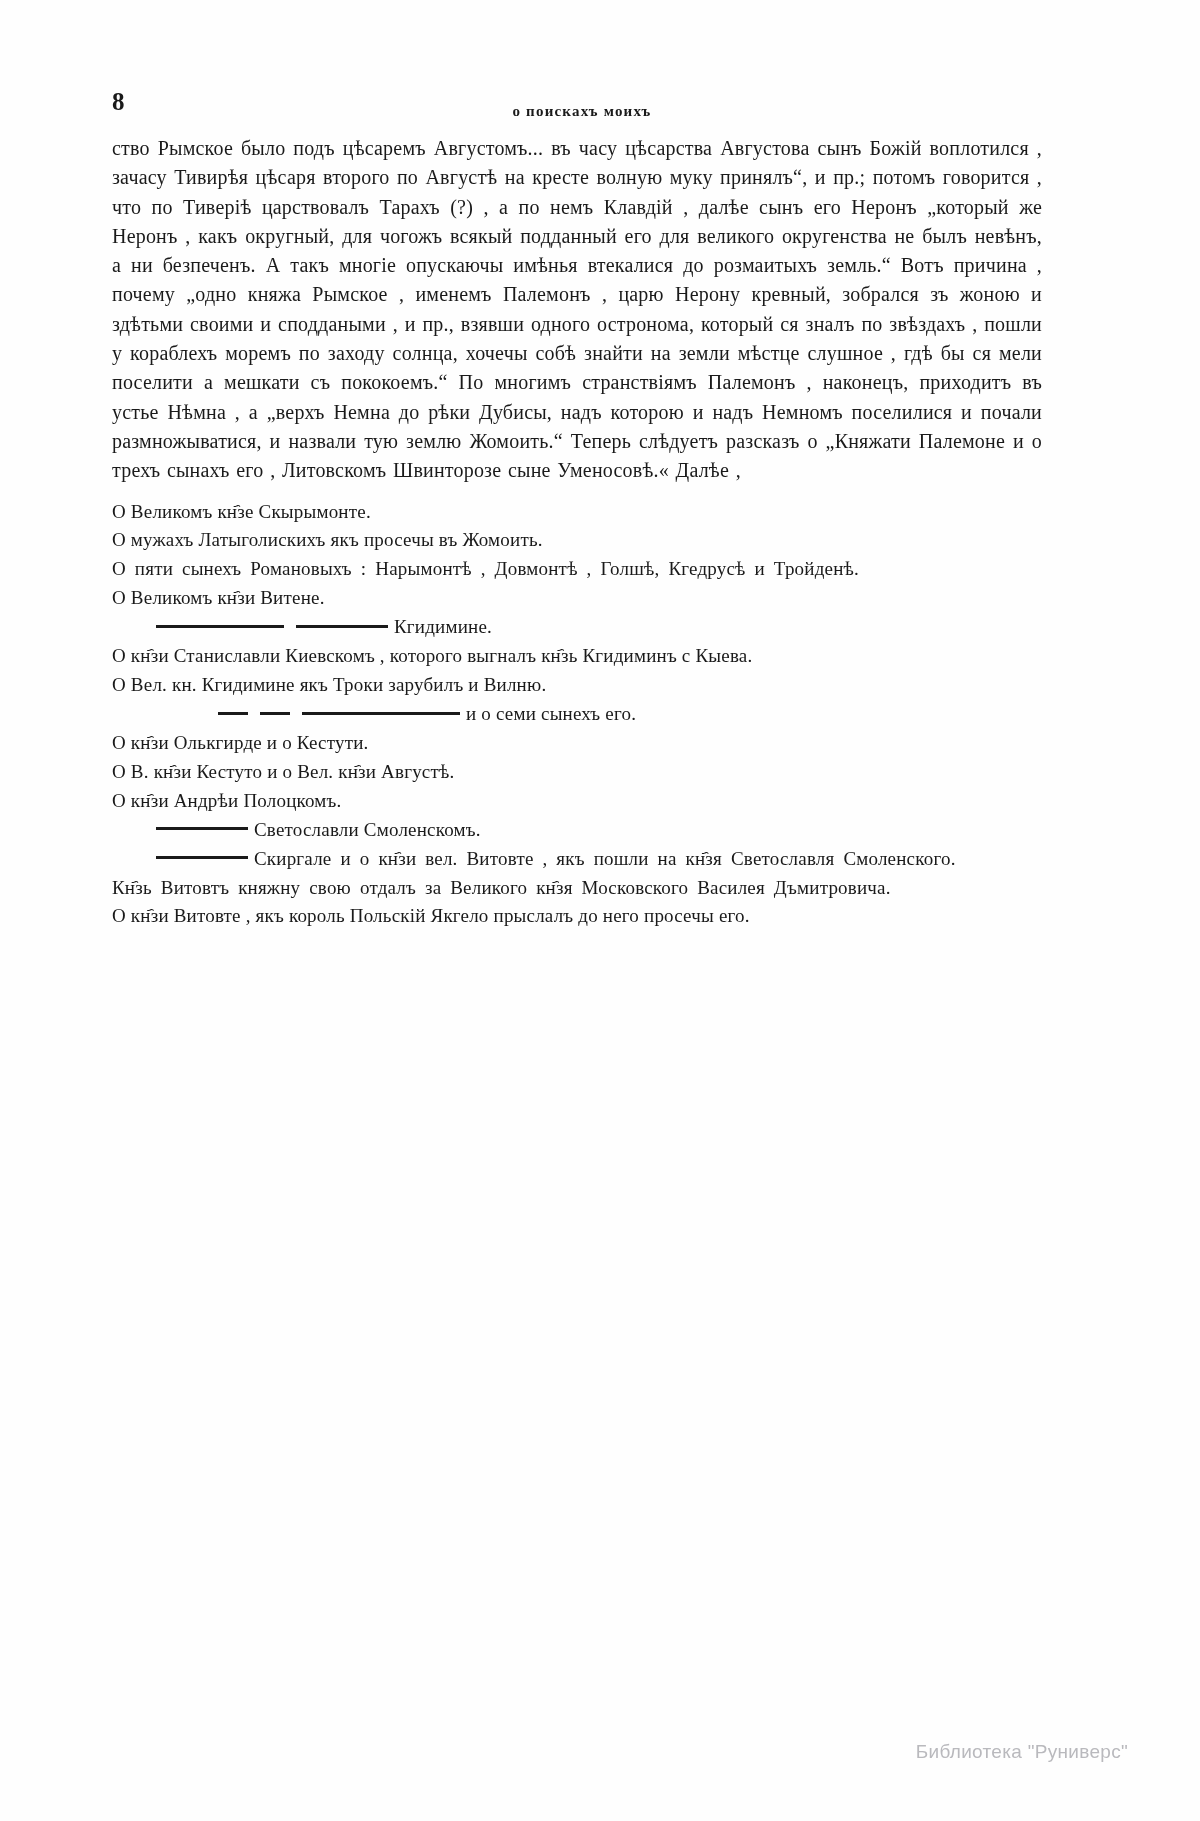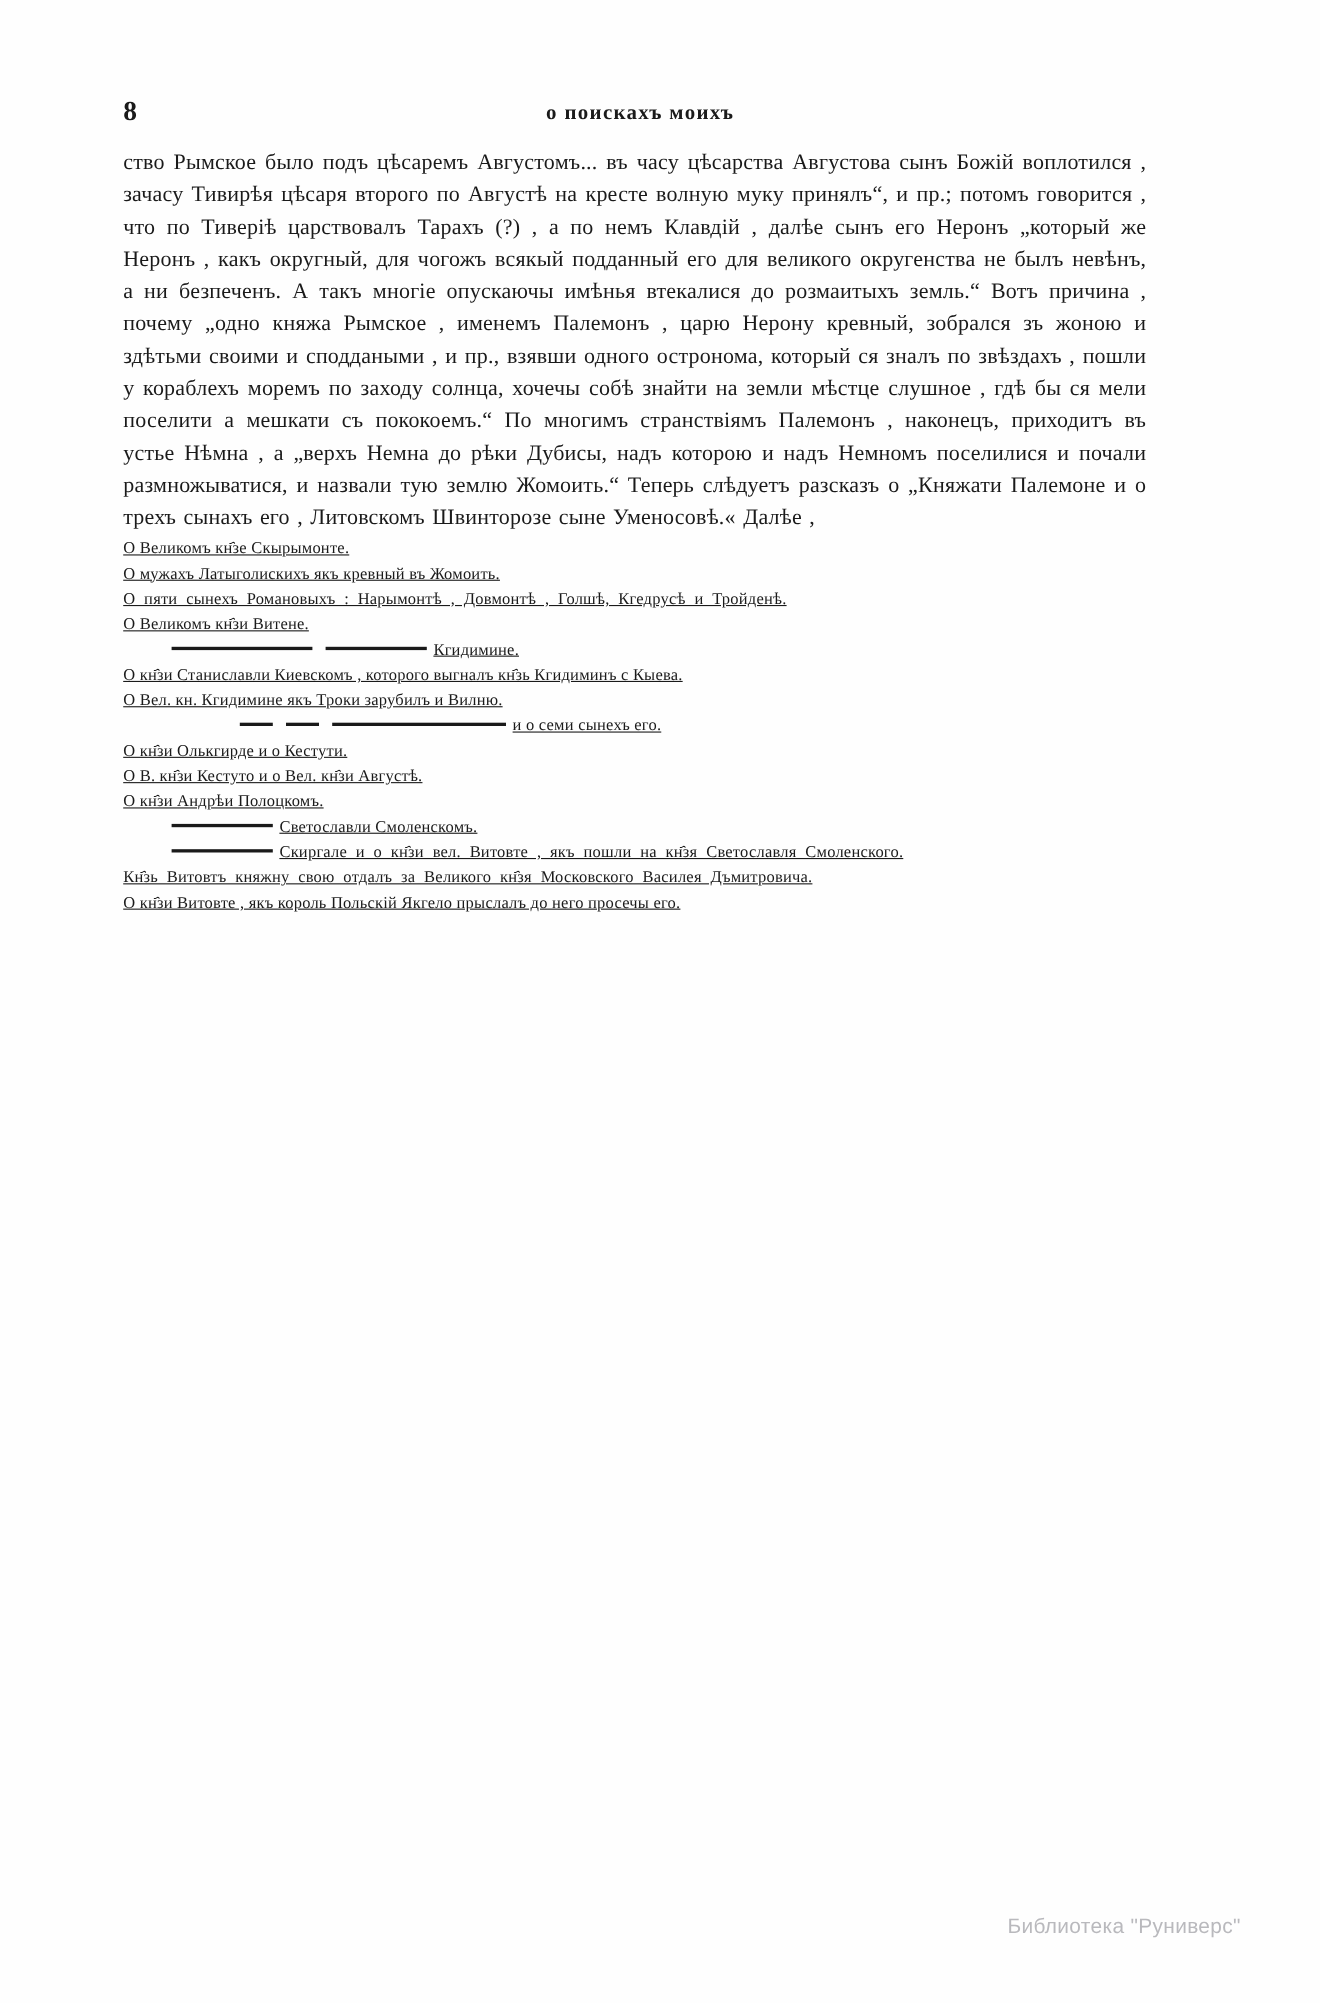--- a/index.html
+++ b/index.html
@@ -37,45 +37,44 @@
     position: absolute;
     left: 0;
     top: 0;
     font-size: 25px;
     font-weight: bold;
     letter-spacing: 0.5px;
   }
   .running-head {
     position: absolute;
     left: 190px;
-    top: 4px;
+    top: 15px;
     width: 560px;
     text-align: center;
-    font-size: 19px;
+    font-size: 15px;
     font-weight: bold;
     letter-spacing: 1.2px;
   }
   .body-text {
     font-size: 20px;
     line-height: 1.465;
     text-align: justify;
     text-justify: inter-word;
     letter-spacing: 0.2px;
     word-spacing: 1.5px;
   }
   .body-text p {
     margin: 0;
     text-indent: 0;
   }
   .toc {
-    margin-top: 2px;
-    font-size: 15px;
+    margin-top: 12px;
+    font-size: 19px;
     line-height: 1.47;
     letter-spacing: 0.2px;
-    text-decoration: underline;
   }
   .toc-item {
     display: block;
     padding-left: 0;
     text-indent: 0;
     margin-bottom: 1px;
   }
   .toc-item.indent-hang {
     padding-left: 38px;
     text-indent: -38px;
@@ -131,21 +130,21 @@
       <p>ство Рымское было подъ цѣсаремъ Августомъ... въ часу цѣсарства Августова сынъ Божій воплотился , зачасу Тивирѣя цѣсаря второго по Августѣ на кресте волную муку принялъ“, и пр.; потомъ говорится , что по Тиверіѣ царствовалъ Тарахъ (?) , а по немъ Клавдій , далѣе сынъ его Неронъ „который же Неронъ , какъ округный, для чогожъ всякый подданный его для великого округенства не былъ невѣнъ, а ни безпеченъ. А такъ многіе опускаючы имѣнья втекалися до розмаитыхъ земль.“ Вотъ причина , почему „одно княжа Рымское , именемъ Палемонъ , царю Нерону кревный, зобрался зъ жоною и здѣтьми своими и споддаными , и пр., взявши одного остронома, который ся зналъ по звѣздахъ , пошли у кораблехъ моремъ по заходу солнца, хочечы собѣ знайти на земли мѣстце слушное , гдѣ бы ся мели поселити а мешкати съ пококоемъ.“ По многимъ странствіямъ Палемонъ , наконецъ, приходитъ въ устье Нѣмна , а „верхъ Немна до рѣки Дубисы, надъ которою и надъ Немномъ поселилися и почали размножыватися, и назвали тую землю Жомоить.“ Теперь слѣдуетъ разсказъ о „Княжати Палемоне и о трехъ сынахъ его , Литовскомъ Швинторозе сыне Уменосовѣ.« Далѣе ,</p>
     </div>
 
     <div class="toc">
 
       <div class="toc-item nohang">
         <span>О Великомъ кн҄зе Скырымонте.</span>
       </div>
 
       <div class="toc-item nohang">
-        <span>О мужахъ Латыголискихъ якъ кревный въ Жомоить.</span>
+        <span>О мужахъ Латыголискихъ якъ просечы въ Жомоить.</span>
       </div>
 
       <div class="toc-item indent-hang">
         <span class="wordsp">О пяти сынехъ Романовыхъ : Нарымонтѣ , Довмонтѣ , Голшѣ, Кгедрусѣ и Тройденѣ.</span>
       </div>
 
       <div class="toc-item nohang">
         <span>О Великомъ кн҄зи Витене.</span>
       </div>
 

